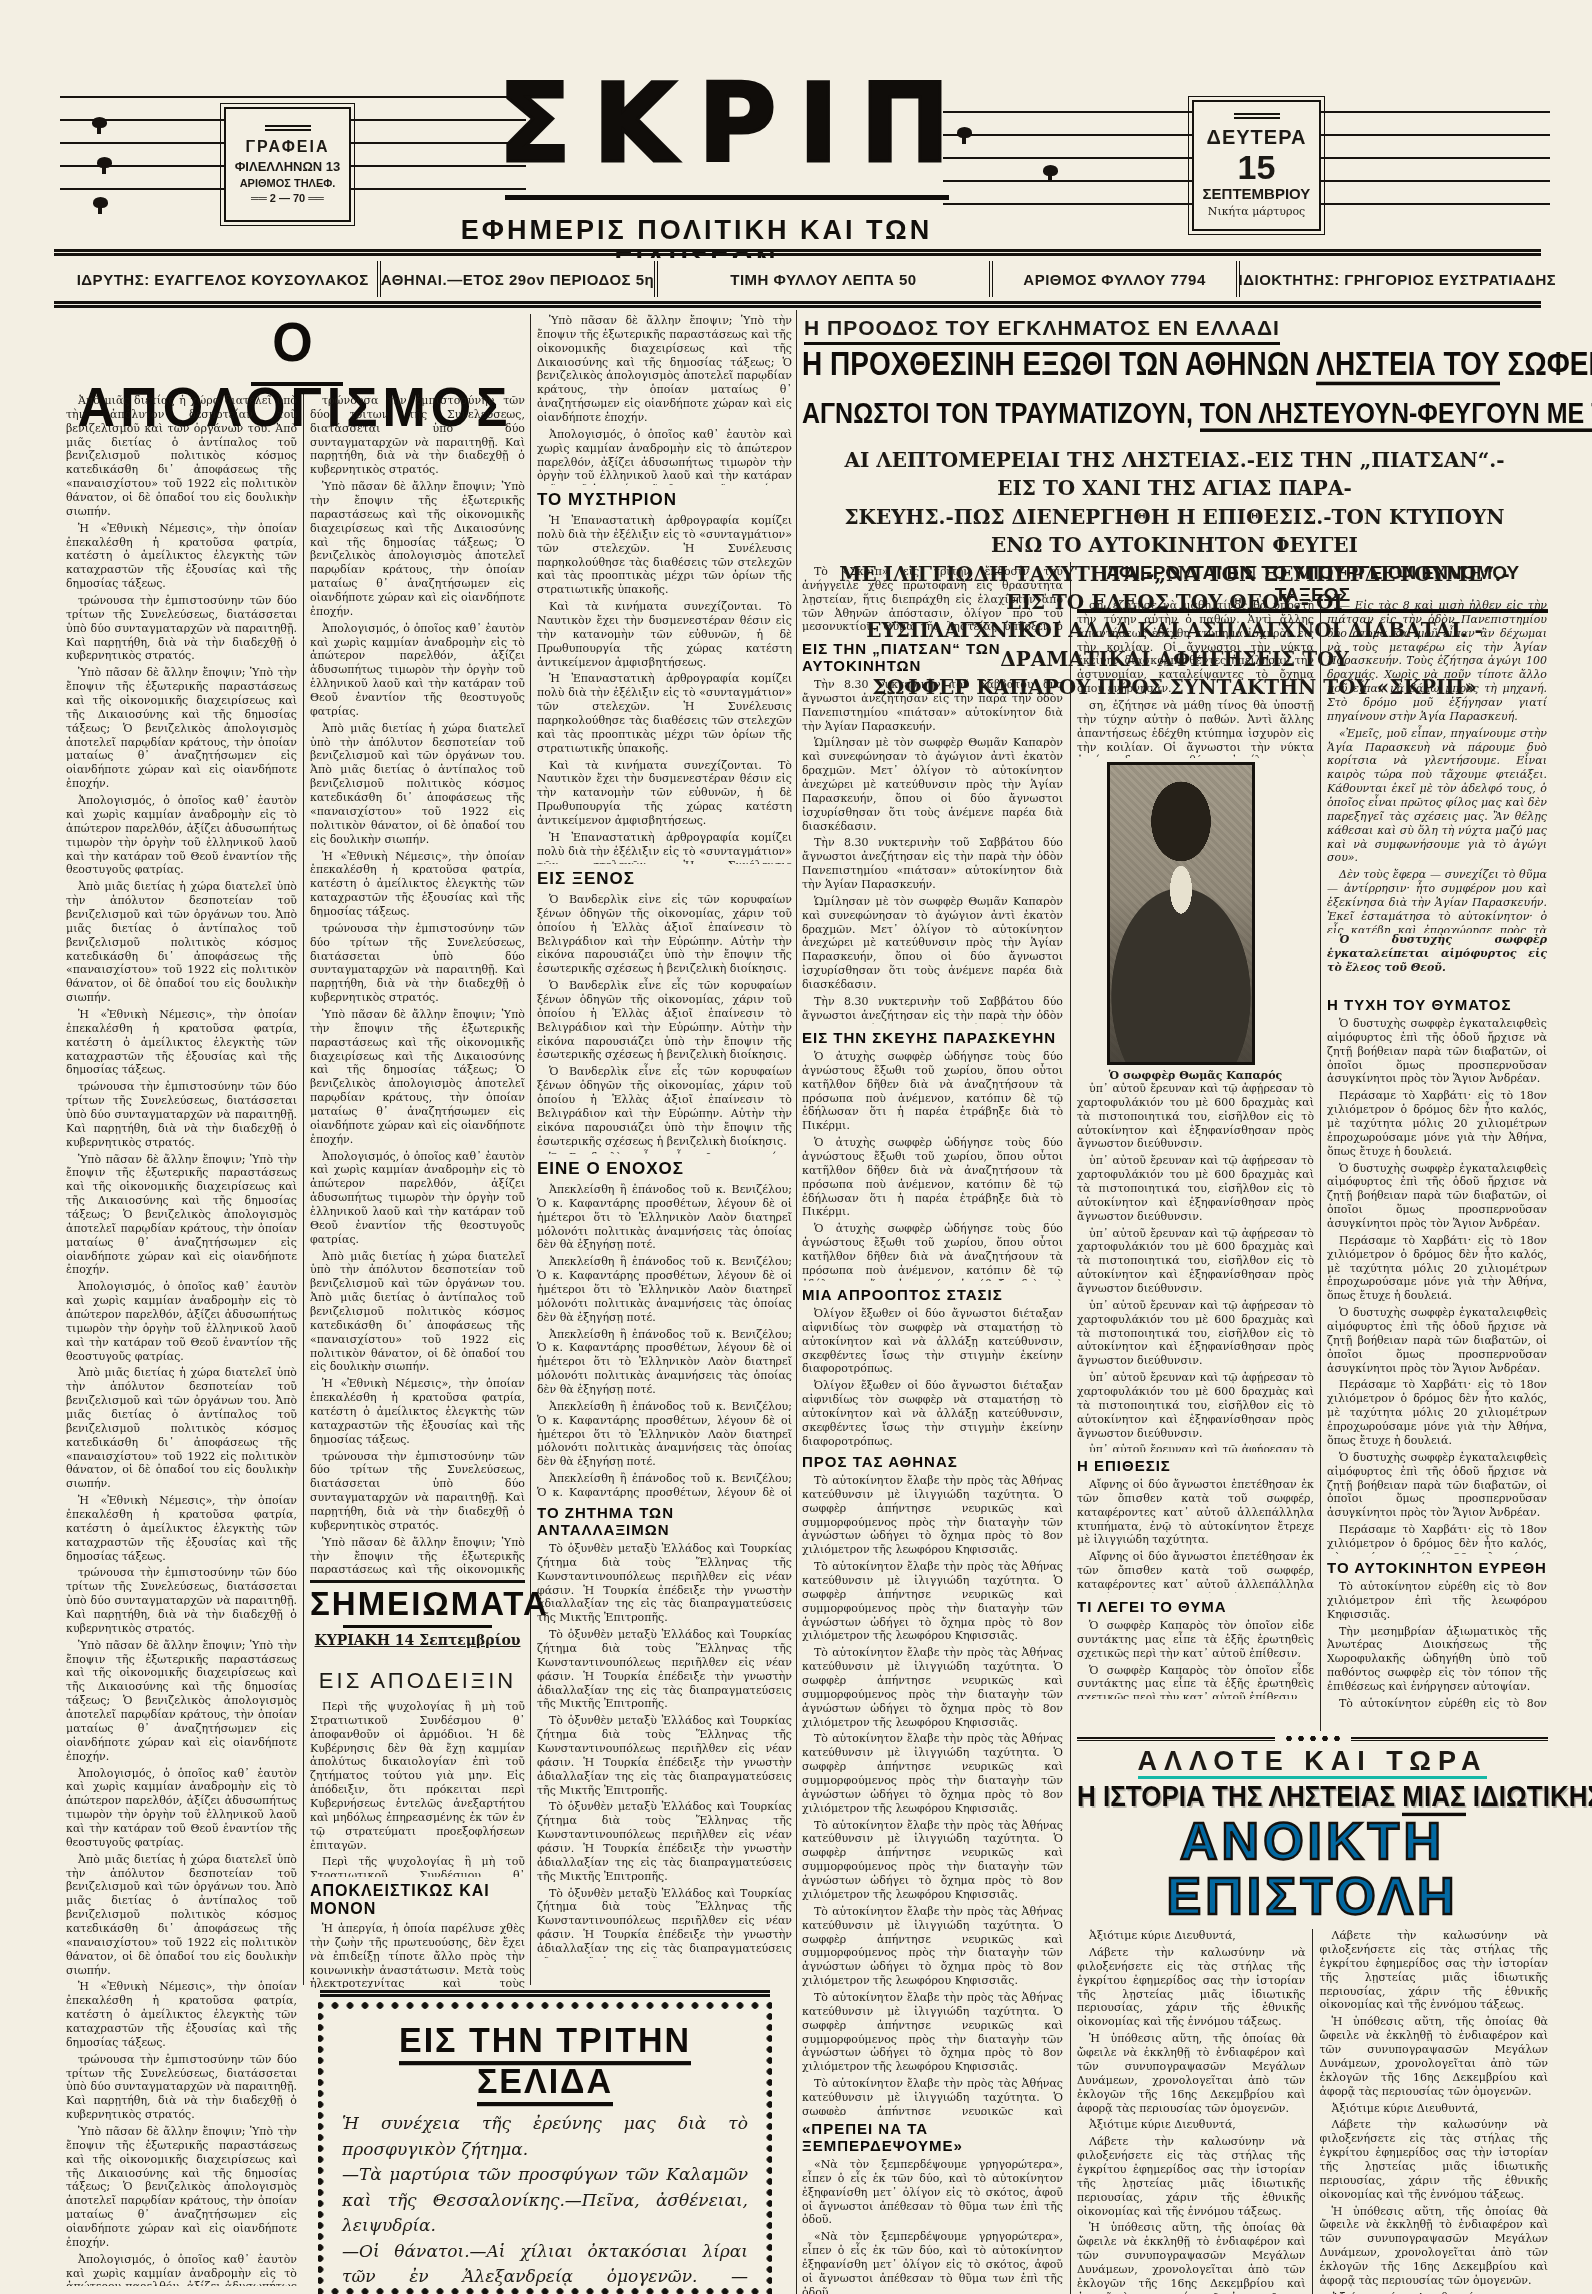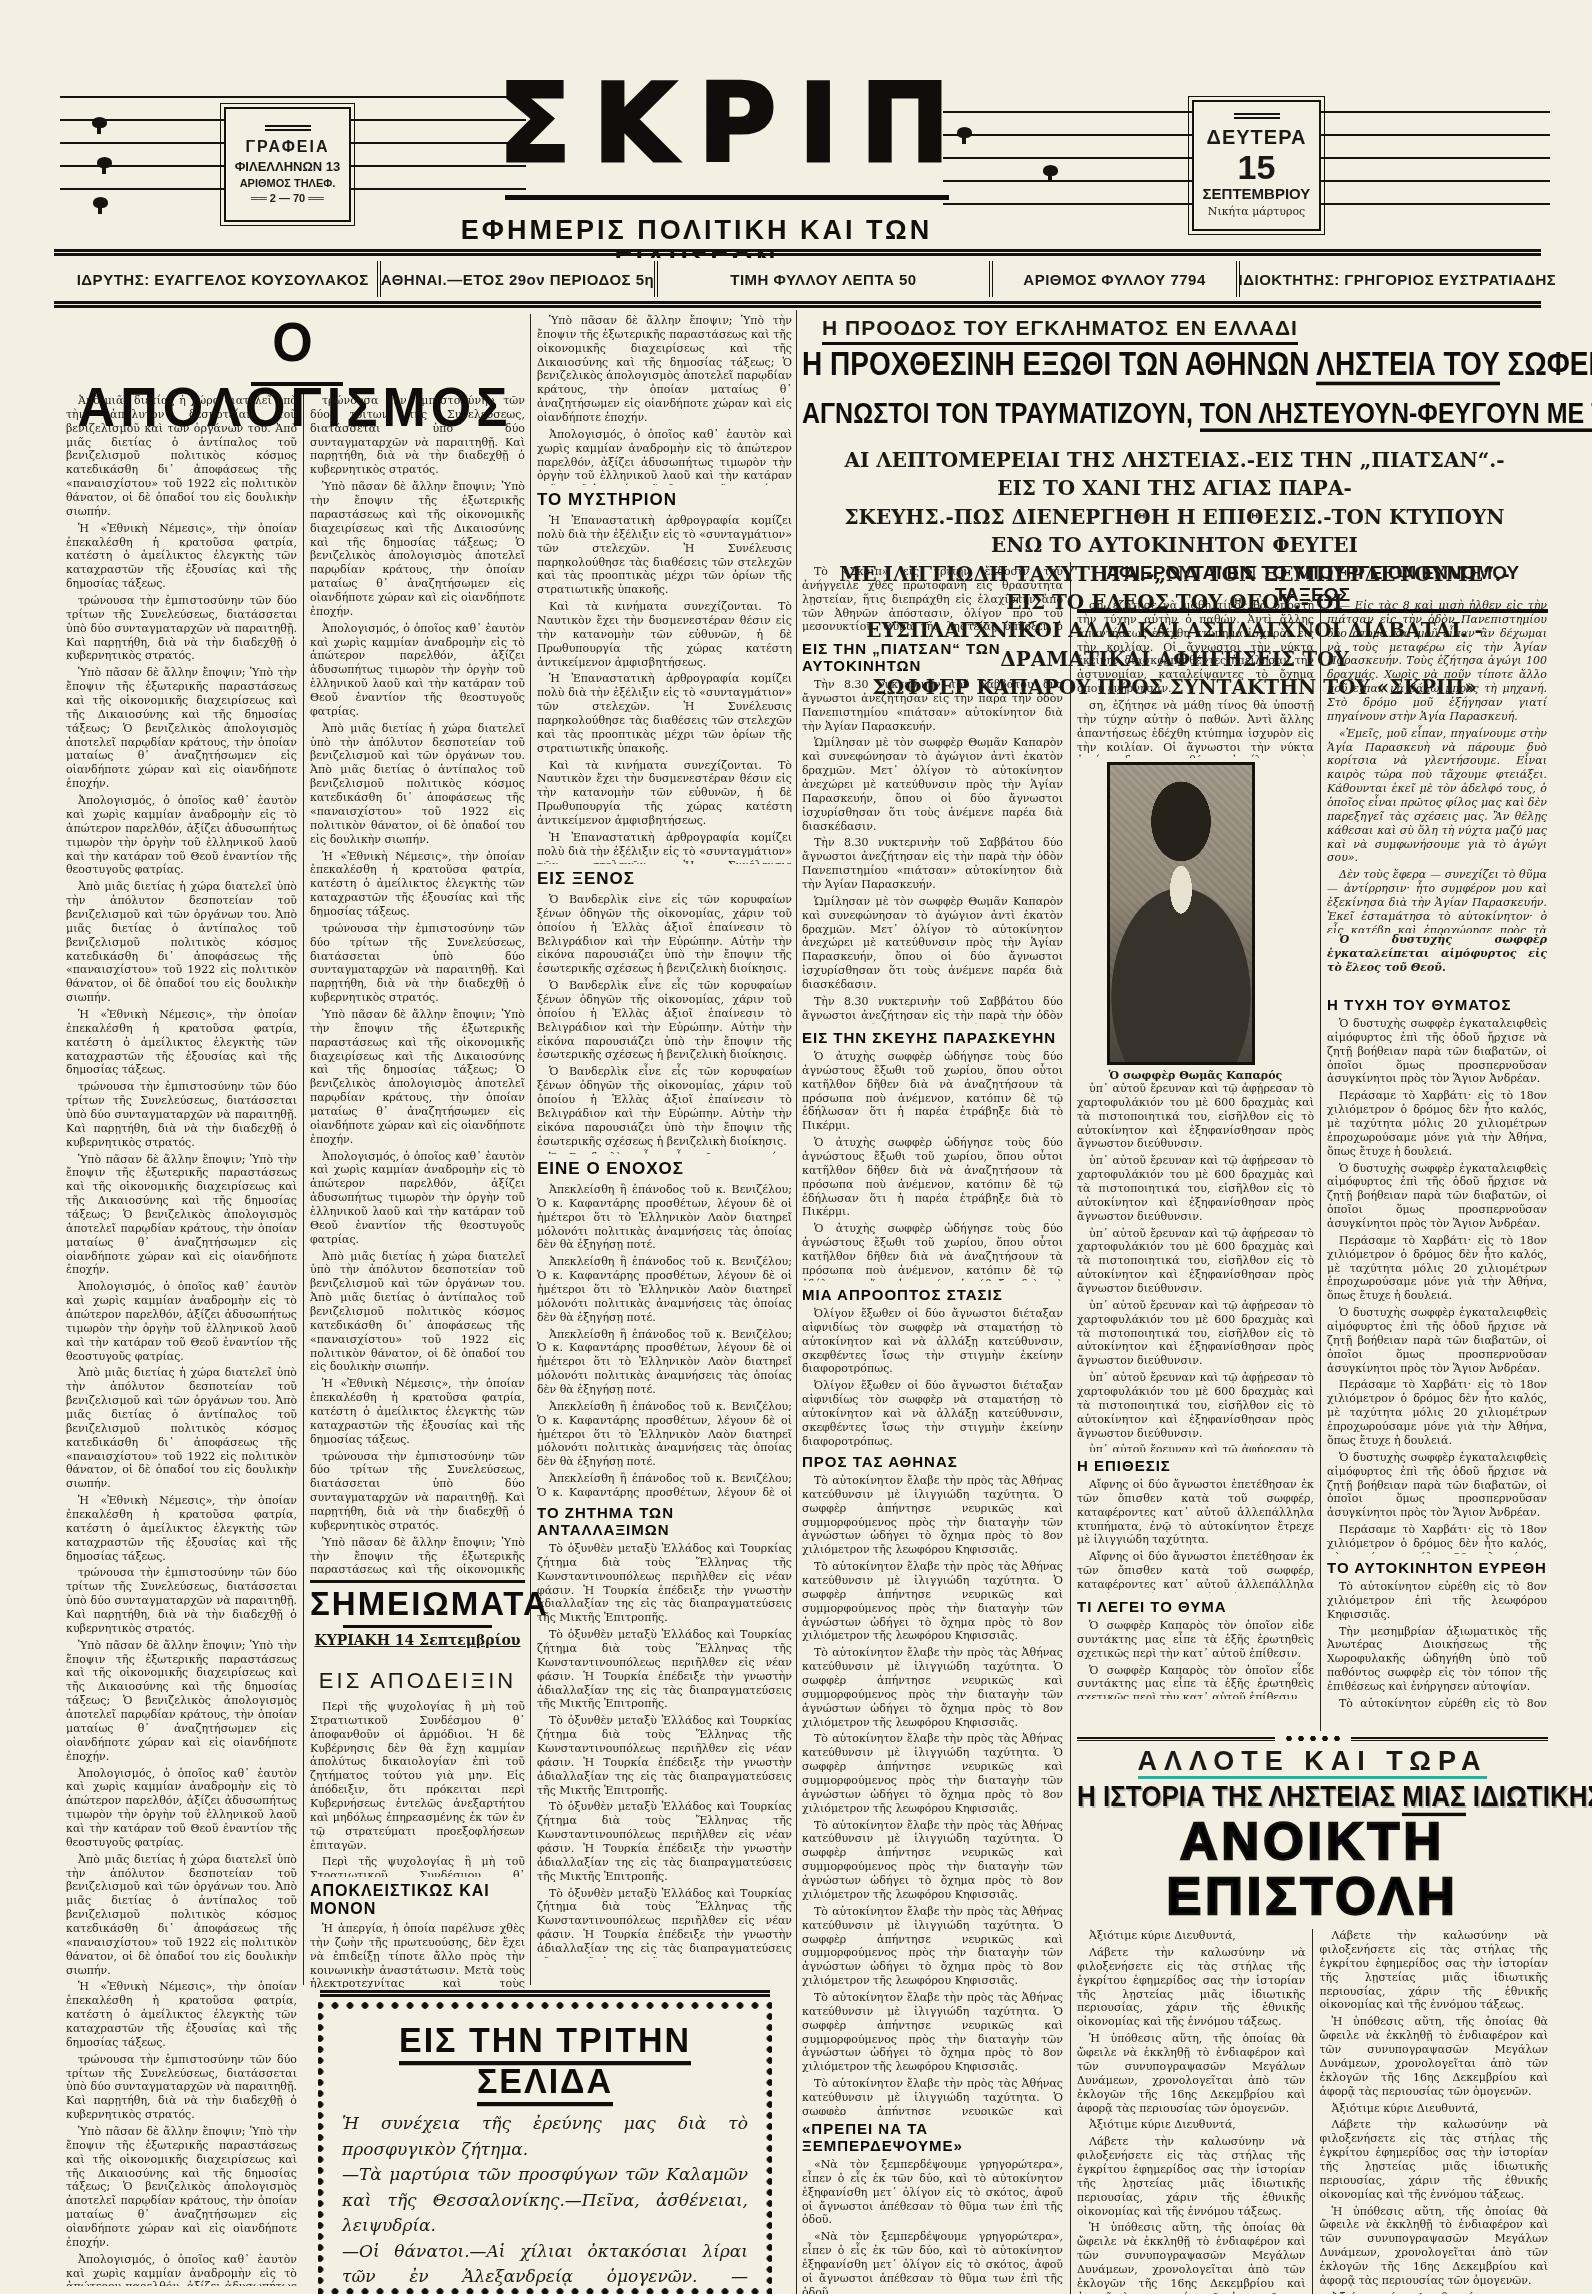--- a/index.html
+++ b/index.html
@@ -29,21 +29,21 @@
   .vrule{position:absolute;width:1px;background:#2a251e;}
   .fill{overflow:hidden;text-align:justify;font-size:11px;line-height:1.26;}
   .fill p{margin:0 0 3px 0;text-indent:12px;}
   .fill.it p{font-style:italic;}
   .headline-big{font-family:"Liberation Sans",sans-serif;font-weight:bold;color:#0f0c09;}
   .sec-head{font-family:"Liberation Sans",sans-serif;font-weight:bold;font-size:15px;text-align:left;
             letter-spacing:1px;margin:5px 0 4px 0;color:#0f0c09;}
   .u-span{border-bottom:3px solid #0f0c09;}
   
   .dot-border{position:absolute;background-image:radial-gradient(circle,#15120e 3px,transparent 3.6px);background-size:15px 11px;background-position:center;}
-  .outline-text{color:#000000;-webkit-text-stroke:2.4px #15110d;}
+  .outline-text{color:#0369a1;-webkit-text-stroke:2.4px #15110d;}
   @supports not (-webkit-text-stroke: 1px #000){.outline-text{color:#15110d;}}
   
   .photo{width:142px;height:297px;border:3px solid #14110d;margin:4px 0 4px 30px;
     background:
       radial-gradient(ellipse 30px 40px at 50% 19%, #262119 99%, transparent),
       radial-gradient(ellipse 11px 24px at 50% 42%, #e7e1cf 99%, transparent),
       radial-gradient(ellipse 70px 109px at 50% 78%, #37332b 99%, transparent),
       repeating-linear-gradient(45deg, rgba(60,55,45,.12) 0 3px, transparent 3px 6px),
       linear-gradient(180deg,#a69e8d 0%,#948c7c 45%,#6b6457 70%,#4a453c 100%);}
   .caption{text-align:center;font-weight:bold;font-size:11px;}
@@ -187,21 +187,21 @@
     <div class="sec-head" style="font-size:15px;">ΤΟ ΖΗΤΗΜΑ ΤΩΝ ΑΝΤΑΛΛΑΞΙΜΩΝ</div>
     <div class="fill" style="height:416px;">
         <p>Τὸ ὀξυνθὲν μεταξὺ Ἑλλάδος καὶ Τουρκίας ζήτημα διὰ τοὺς Ἕλληνας τῆς Κωνσταντινουπόλεως περιῆλθεν εἰς νέαν φάσιν. Ἡ Τουρκία ἐπέδειξε τὴν γνωστὴν ἀδιαλλαξίαν της εἰς τὰς διαπραγματεύσεις τῆς Μικτῆς Ἐπιτροπῆς.</p>
         <p>Τὸ ὀξυνθὲν μεταξὺ Ἑλλάδος καὶ Τουρκίας ζήτημα διὰ τοὺς Ἕλληνας τῆς Κωνσταντινουπόλεως περιῆλθεν εἰς νέαν φάσιν. Ἡ Τουρκία ἐπέδειξε τὴν γνωστὴν ἀδιαλλαξίαν της εἰς τὰς διαπραγματεύσεις τῆς Μικτῆς Ἐπιτροπῆς.</p>
         <p>Τὸ ὀξυνθὲν μεταξὺ Ἑλλάδος καὶ Τουρκίας ζήτημα διὰ τοὺς Ἕλληνας τῆς Κωνσταντινουπόλεως περιῆλθεν εἰς νέαν φάσιν. Ἡ Τουρκία ἐπέδειξε τὴν γνωστὴν ἀδιαλλαξίαν της εἰς τὰς διαπραγματεύσεις τῆς Μικτῆς Ἐπιτροπῆς.</p>
         <p>Τὸ ὀξυνθὲν μεταξὺ Ἑλλάδος καὶ Τουρκίας ζήτημα διὰ τοὺς Ἕλληνας τῆς Κωνσταντινουπόλεως περιῆλθεν εἰς νέαν φάσιν. Ἡ Τουρκία ἐπέδειξε τὴν γνωστὴν ἀδιαλλαξίαν της εἰς τὰς διαπραγματεύσεις τῆς Μικτῆς Ἐπιτροπῆς.</p>
         <p>Τὸ ὀξυνθὲν μεταξὺ Ἑλλάδος καὶ Τουρκίας ζήτημα διὰ τοὺς Ἕλληνας τῆς Κωνσταντινουπόλεως περιῆλθεν εἰς νέαν φάσιν. Ἡ Τουρκία ἐπέδειξε τὴν γνωστὴν ἀδιαλλαξίαν της εἰς τὰς διαπραγματεύσεις τῆς Μικτῆς Ἐπιτροπῆς.</p>
       </div>
   </div>
 
-  <div class="sans" style="position:absolute;left:804px;top:316px;font-weight:bold;font-size:21px;letter-spacing:1px;border-bottom:3px solid #0f0c09;padding-bottom:2px;margin-left:18px;"><span>Η ΠΡΟΟΔΟΣ ΤΟΥ ΕΓΚΛΗΜΑΤΟΣ ΕΝ ΕΛΛΑΔΙ</span></div>
+  <div class="sans" style="position:absolute;left:804px;top:316px;font-weight:bold;font-size:21px;letter-spacing:1px;border-bottom:3px solid #0f0c09;padding-bottom:2px;"><span>Η ΠΡΟΟΔΟΣ ΤΟΥ ΕΓΚΛΗΜΑΤΟΣ ΕΝ ΕΛΛΑΔΙ</span></div>
   <div class="headline-big" style="position:absolute;left:802px;top:348px;width:744px;font-size:28px;text-align:center;transform:scaleY(1.18);white-space:nowrap;"><span>Η ΠΡΟΧΘΕΣΙΝΗ ΕΞΩΘΙ ΤΩΝ ΑΘΗΝΩΝ </span><span class="u-span">ΛΗΣΤΕΙΑ ΤΟΥ</span><span> ΣΩΦΕΡ ΚΑΠΑΡΟΥ</span></div>
   <div class="headline-big" style="position:absolute;left:802px;top:398px;width:744px;font-size:25px;text-align:center;transform:scaleY(1.18);white-space:nowrap;"><span>ΑΓΝΩΣΤΟΙ ΤΟΝ ΤΡΑΥΜΑΤΙΖΟΥΝ, </span><span class="u-span">ΤΟΝ ΛΗΣΤΕΥΟΥΝ-ΦΕΥΓΟΥΝ ΜΕ ΤΟ ΑΥΤΟΚΙΝΗΤΟΝ</span></div>
   <div style="position:absolute;left:826px;top:446px;width:697px;font-weight:bold;font-size:20px;line-height:1.42;text-align:center;">
 
   <div>ΑΙ ΛΕΠΤΟΜΕΡΕΙΑΙ ΤΗΣ ΛΗΣΤΕΙΑΣ.-ΕΙΣ ΤΗΝ „ΠΙΑΤΣΑΝ“.- ΕΙΣ ΤΟ ΧΑΝΙ ΤΗΣ ΑΓΙΑΣ ΠΑΡΑ-</div>
       <div>ΣΚΕΥΗΣ.-ΠΩΣ ΔΙΕΝΕΡΓΗΘΗ Η ΕΠΙΘΕΣΙΣ.-ΤΟΝ ΚΤΥΠΟΥΝ ΕΝΩ ΤΟ ΑΥΤΟΚΙΝΗΤΟΝ ΦΕΥΓΕΙ</div>
       <div>ΜΕ ΙΛΙΓΓΙΩΔΗ ΤΑΧΥΤΗΤΑ.-„ΝΑ ΤΟΝ ΞΕΜΠΕΡΔΕΨΟΥΜΕ“.-ΕΙΣ ΤΟ ΕΛΕΟΣ ΤΟΥ ΘΕΟΥ.- ΟΙ</div>
       <div>ΕΥΣΠΛΑΓΧΝΙΚΟΙ ΑΛΛΑ ΚΑΙ ΑΣΠΛΑΓΧΝΟΙ ΔΙΑΒΑΤΑΙ. - ΔΡΑΜΑΤΙΚΑΙ ΑΦΗΓΗΣΕΙΣ ΤΟΥ</div>
       <div>ΣΩΦΦΕΡ ΚΑΠΑΡΟΥ ΠΡΟΣ ΣΥΝΤΑΚΤΗΝ ΤΟΥ «ΣΚΡΙΠ»</div>
     </div>

